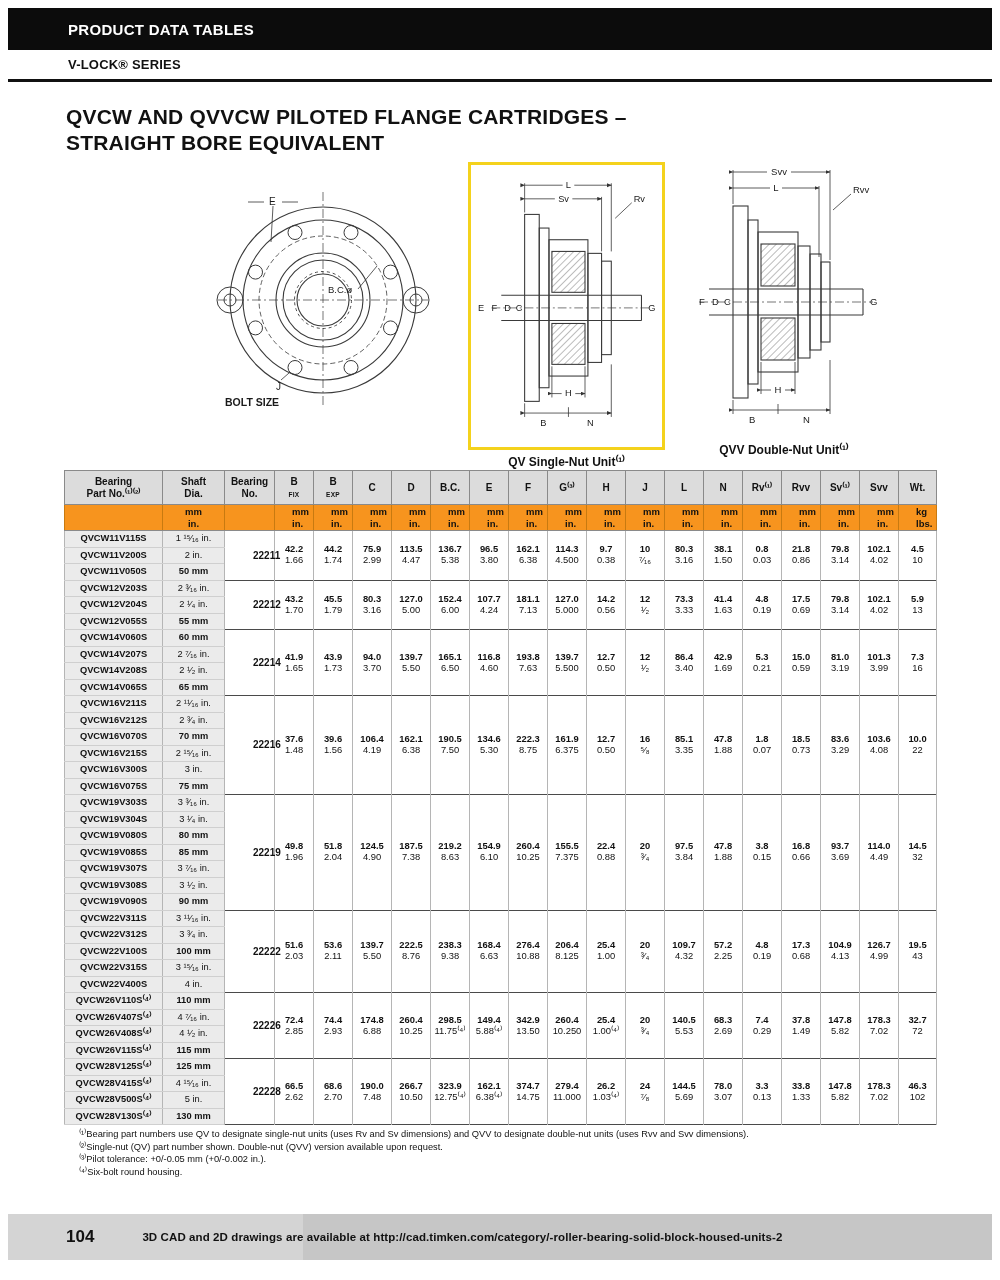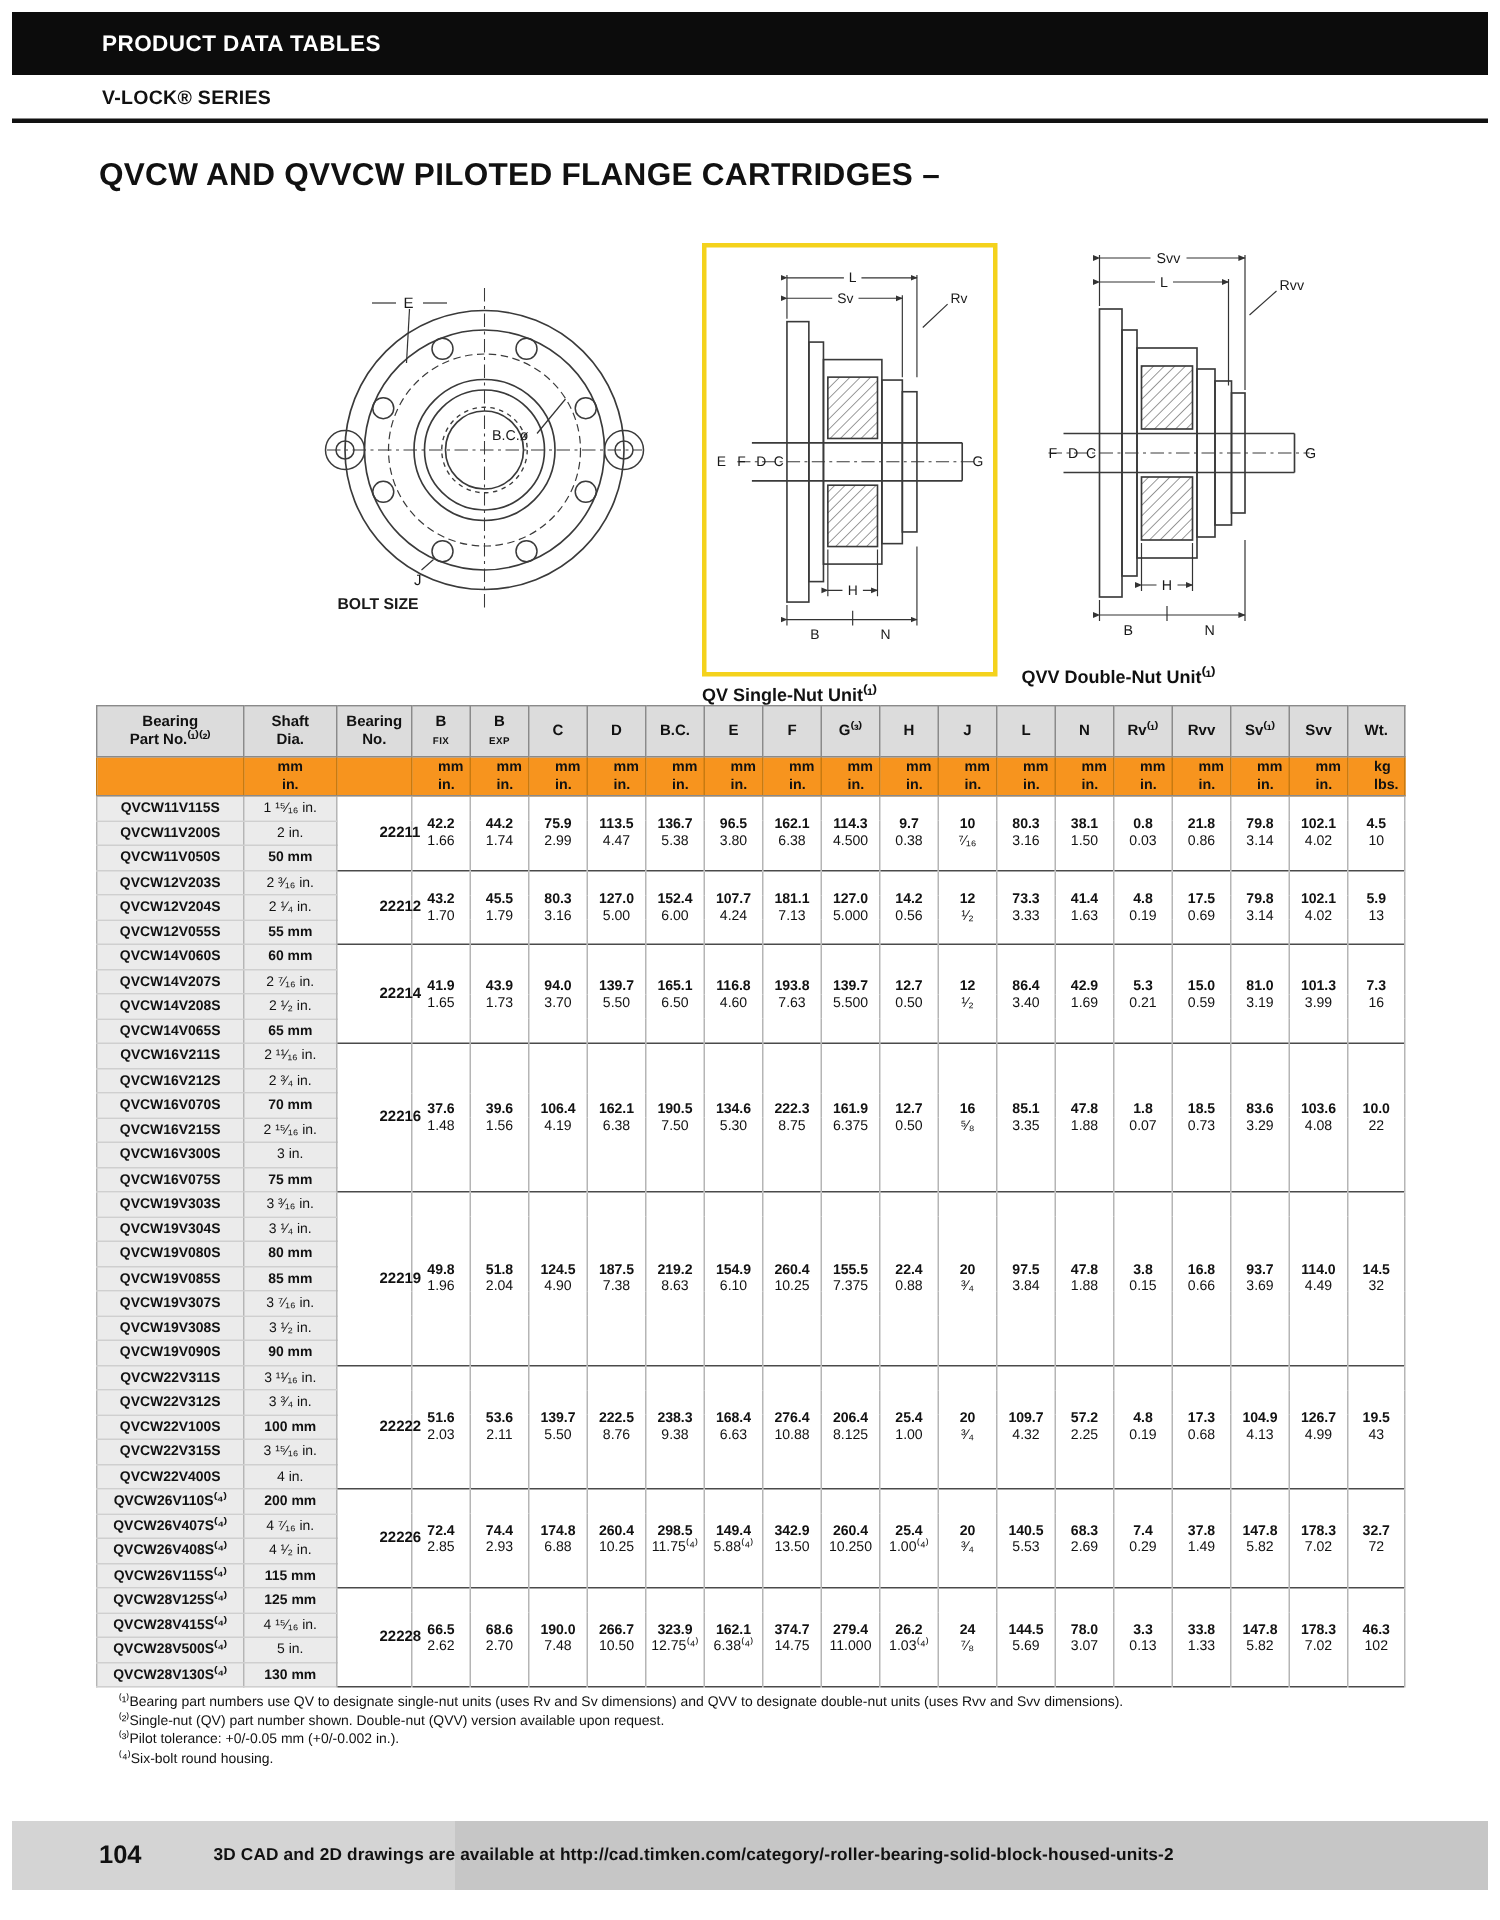--- a/index.html
+++ b/index.html
@@ -11,21 +11,21 @@
           font-size:15px;font-weight:bold;letter-spacing:.3px;text-align:center;}
   .series{position:absolute;left:68px;top:57px;font-size:13px;font-weight:bold;letter-spacing:.2px;}
   .rule{position:absolute;left:8px;right:8px;top:79px;height:3px;background:#111;}
   .title{position:absolute;left:66px;top:104px;font-size:21px;font-weight:bold;line-height:1.22;letter-spacing:.2px;}
   
   .diagrams{position:absolute;left:128px;top:162px;display:flex;align-items:flex-start;}
   .dia-front{width:330px;}
   .single-wrap{margin-left:10px;width:197px;}
   .yellow-box{border:3px solid #F4D21C;padding:3px;background:#fff;}
   .double-wrap{margin-left:16px;width:206px;}
-  .cap{font-size:12px;font-weight:bold;text-align:left;margin-top:3px;white-space:nowrap;}
+  .cap{font-size:12px;font-weight:bold;text-align:center;margin-top:3px;white-space:nowrap;}
   svg text{font-family:"Liberation Sans", sans-serif;fill:#1a1a1a;}
   
   .table-wrap{position:absolute;left:64px;top:470px;width:872px;}
   table{border-collapse:collapse;width:872px;table-layout:fixed;}
   th,td{box-sizing:border-box;}
   .hcell{background:#dcdcdc;border:1px solid #8a8a8a;font-size:10px;font-weight:bold;
          text-align:center;vertical-align:middle;height:34px;padding:1px 0;line-height:1.15;}
   .tiny{font-size:6.5px;font-weight:bold;letter-spacing:.3px;}
   .ucell{background:#F7941E;border:1px solid #c87a10;border-top:1px solid #8a8a8a;border-bottom:1px solid #8a8a8a;
          font-size:9.5px;font-weight:bold;text-align:center;height:26px;padding:1px 17px;line-height:1.2;color:#111;}
@@ -54,20 +54,21 @@
 <div class="sheet">
 
   <div class="topbar">
     <span>PRODUCT DATA TABLES</span>
   </div>
   <div class="series">V-LOCK® SERIES</div>
   <div class="rule"></div>
 
   <div class="title">
     <span>QVCW AND QVVCW PILOTED FLANGE CARTRIDGES –</span><br>
+    <span>STRAIGHT BORE EQUIVALENT</span>
   </div>
 
   <div class="diagrams">
 
     <svg class="dia-front" width="330" height="272" viewBox="0 0 330 272">
       <g stroke="#3a3a3a" fill="none" stroke-width="0.7">
         <line x1="195" y1="30" x2="195" y2="246" stroke-dasharray="9 3 2 3"></line>
         <line x1="90" y1="138" x2="300" y2="138" stroke-dasharray="9 3 2 3"></line>
       </g>
       <g stroke="#3a3a3a" fill="none" stroke-width="1.1">
@@ -867,21 +868,21 @@
           <tr>
             <td class="part-cell">QVCW22V315S</td>
             <td class="shaft-cell">3 ¹⁵⁄₁₆ in.</td>
           </tr>
           <tr>
             <td class="part-cell">QVCW22V400S</td>
             <td class="shaft-cell">4 in.</td>
           </tr>
           <tr class="group-start">
             <td class="part-cell">QVCW26V110S⁽⁴⁾</td>
-            <td class="shaft-cell bold">200 mm</td>
+            <td class="shaft-cell bold">110 mm</td>
             <td class="bearing-cell" rowspan="4">22226</td>
             <td class="val-cell" rowspan="4">
               <div class="mm">72.4</div>
               <div class="in">2.85</div>
             </td>
             <td class="val-cell" rowspan="4">
               <div class="mm">74.4</div>
               <div class="in">2.93</div>
             </td>
             <td class="val-cell" rowspan="4">

